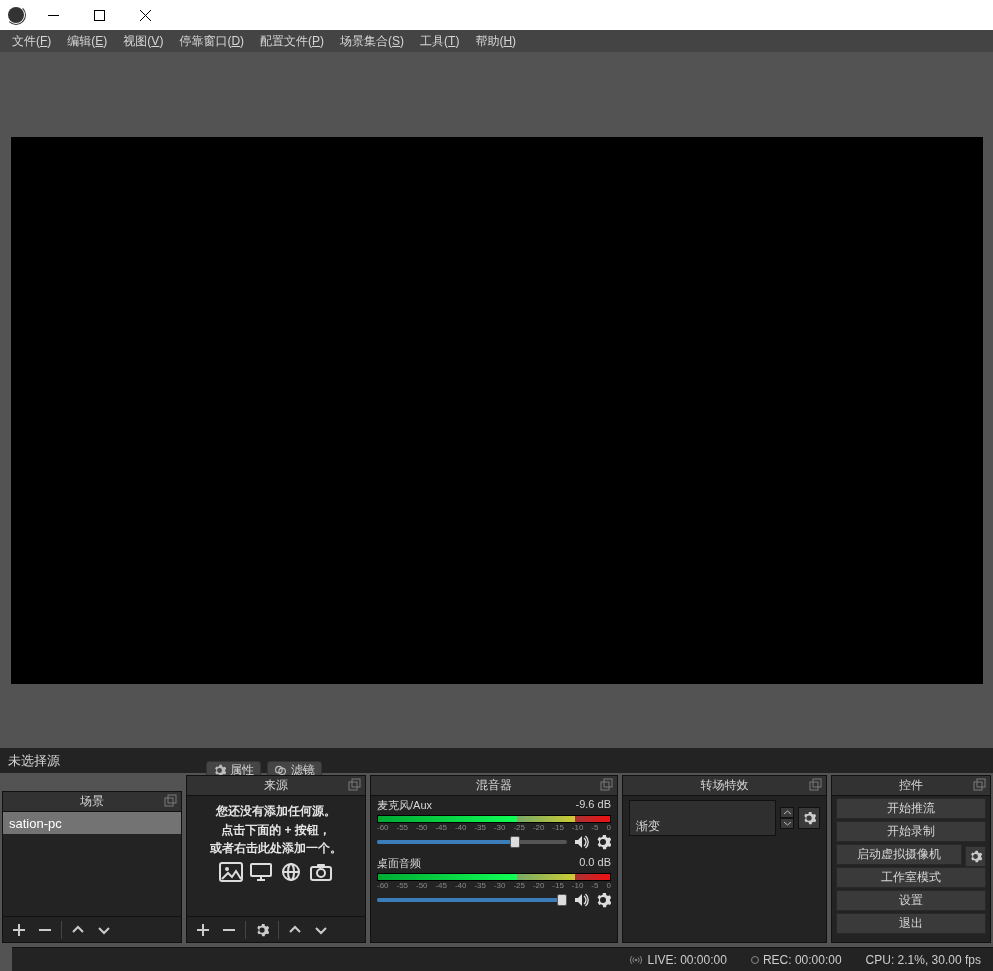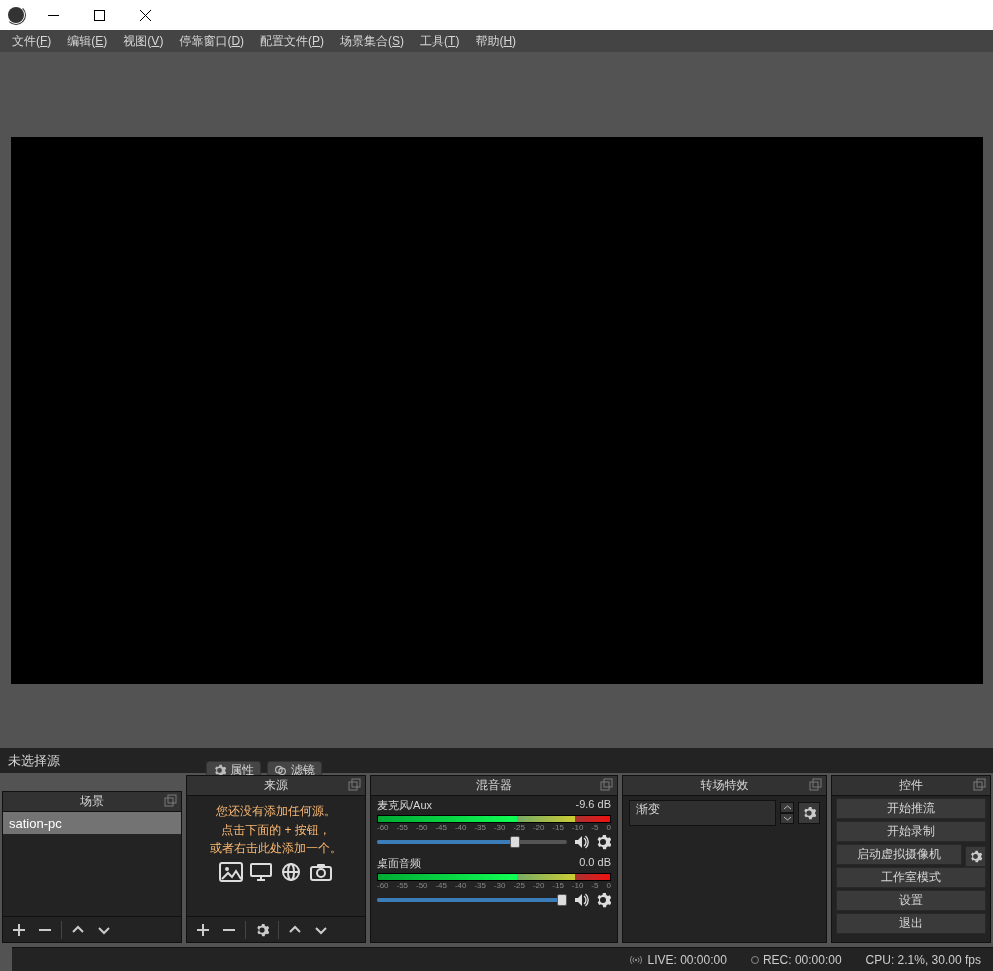--- a/index.html
+++ b/index.html
@@ -40,21 +40,21 @@
 
 .d-scenes { flex: 0 0 180px; margin-top: 16px; }
 .scene-item { height: 22px; background: #737373; color: #fff; display: flex; align-items: center; padding: 0 6px; font-size: 13px; }
 .dock-toolbar { height: 26px; border-top: 1px solid #111; display: flex; align-items: center; gap: 2px; padding: 0 4px; }
 .tbtn { width: 24px; height: 22px; display: flex; align-items: center; justify-content: center; cursor: default; }
 .tbtn svg { width: 14px; height: 14px; }
 .sep { width: 1px; height: 18px; background: #444; margin: 0 2px; }
 
 
 .d-sources { flex: 0 0 180px; }
-.sources-empty { text-align: center; padding: 6px 6px; font-size: 12px; line-height: 1.55; color: #fdba74; }
+.sources-empty { text-align: center; padding: 6px 6px; font-size: 12px; line-height: 1.55; color: #e5e5e5; font-weight: bold; }
 .sources-icons { display: flex; justify-content: center; gap: 6px; margin-top: 4px; }
 .si { width: 24px; height: 20px; }
 
 
 .d-mixer { flex: 0 0 248px; }
 .mixer-ch { padding: 2px 6px 4px 6px; }
 .mixer-top { display: flex; justify-content: space-between; font-size: 11px; }
 .meter { height: 8px; border: 1px solid #000; background: #1a1a1a; position: relative; margin-top: 2px; display: flex; }
 .meter .g { flex: 0 0 60%; background: linear-gradient(90deg, #0a3 0%, #1f5 100%); }
 .meter .y { flex: 0 0 25%; background: linear-gradient(90deg, #7a6 0%, #cc3 100%); }
@@ -62,21 +62,21 @@
 .meter-ticks { font-size: 8px; color: #888; letter-spacing: 0px; white-space: nowrap; display:flex; justify-content:space-between; }
 .mixer-ctrls { display: flex; align-items: center; gap: 6px; margin-top: 2px; }
 .slider { flex: 1 1 auto; height: 4px; background: #555; position: relative; border-radius: 2px; }
 .slider .fill { position: absolute; left: 0; top: 0; bottom: 0; background: #3a7db8; border-radius: 2px; }
 .slider .thumb { position: absolute; top: -4px; width: 10px; height: 12px; background: #ddd; border: 1px solid #555; border-radius: 2px; }
 .mc-icon { width: 16px; height: 16px; }
 
 
 .d-trans { flex: 0 0 205px; }
 .trans-row { display: flex; align-items: center; gap: 4px; padding: 4px 6px; }
-.trans-sel { flex: 1 1 auto; height: 26px; background: #2f2f2f; border: 1px solid #111; display: flex; align-items: flex-start; padding: 0 6px; font-size: 12px; position: relative; }
+.trans-sel { flex: 1 1 auto; height: 36px; background: #2f2f2f; border: 1px solid #111; display: flex; align-items: flex-end; padding: 0 6px; font-size: 12px; position: relative; }
 .spin { width: 14px; height: 22px; display: flex; flex-direction: column; }
 .spin div { flex: 1; background: #3a3a3a; border: 1px solid #111; display:flex; align-items:center; justify-content:center; }
 .spin svg { width:7px; height:5px; }
 .sq-btn { width: 22px; height: 22px; background: #3a3a3a; border: 1px solid #111; display: flex; align-items: center; justify-content: center; }
 .trans-label { font-size: 12px; }
 .trans-input { flex: 1 1 auto; height: 22px; background: #181818; border: 1px solid #111; color: #ddd; padding: 0 6px; font-size: 12px; }
 
 
 .d-controls { flex: 1 1 auto; }
 .ctrl-list { display: flex; flex-direction: column; gap: 2px; padding: 2px 4px; position: relative; }

